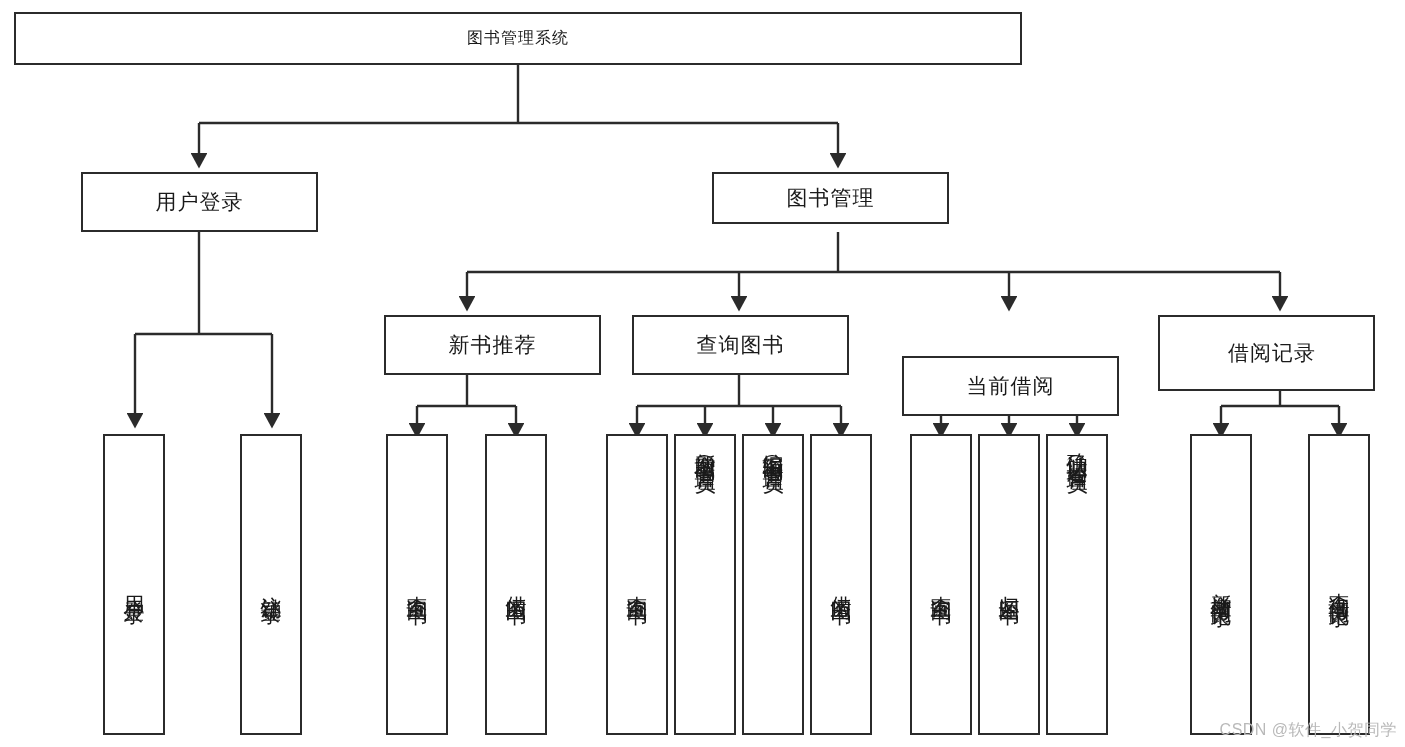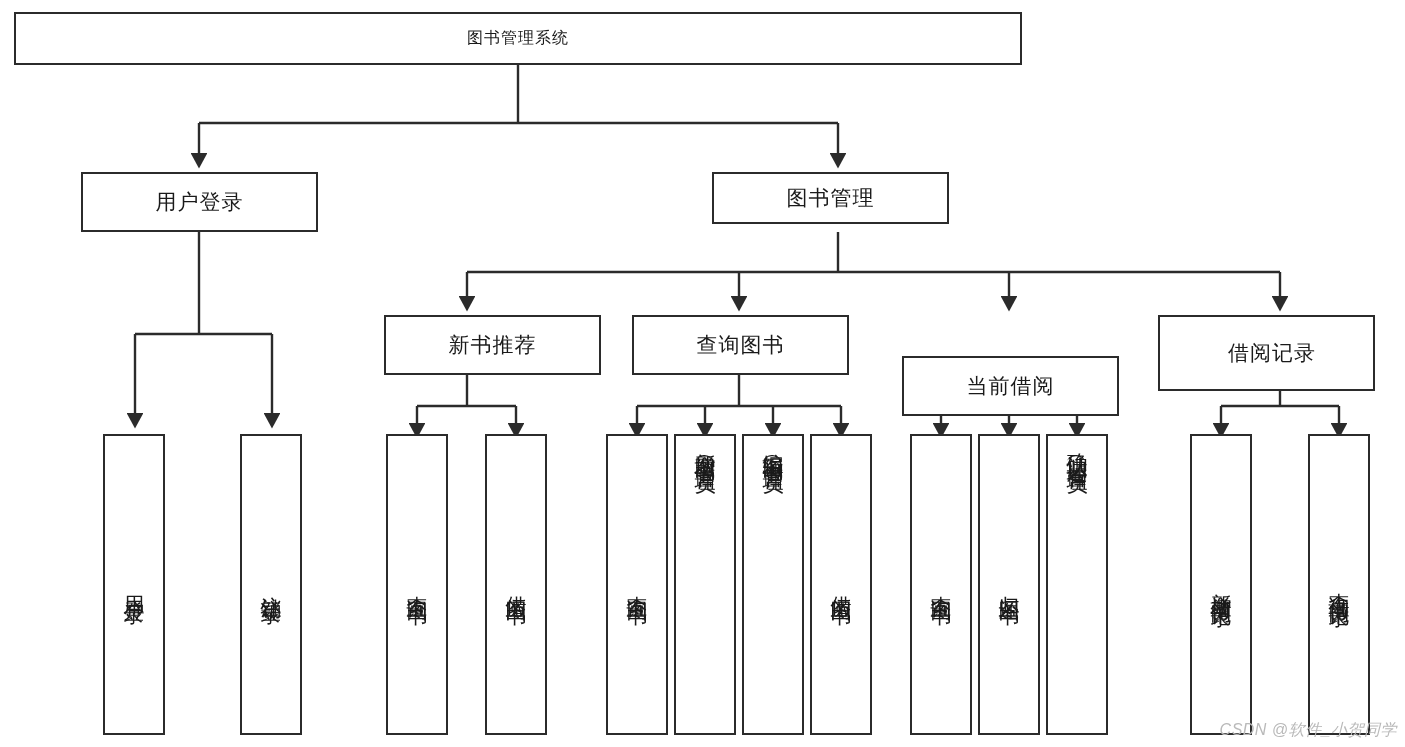--- a/index.html
+++ b/index.html
@@ -57,21 +57,20 @@
     font-size: 16px;
   }
   .watermark {
     position: absolute;
     right: 8px;
     bottom: 6px;
     font-size: 16px;
     color: #b9b9b9;
     letter-spacing: 0.5px;
     white-space: nowrap;
-    font-style: italic;
   }
 </style>
 </head>
 <body>
 
 <div id="canvas">
 
   <svg class="wires" viewBox="0 0 1405 747" xmlns="http://www.w3.org/2000/svg">
     <defs>
       <marker id="arrow" viewBox="0 0 12 12" refX="5" refY="6" markerWidth="7" markerHeight="7" orient="auto-start-reverse">

